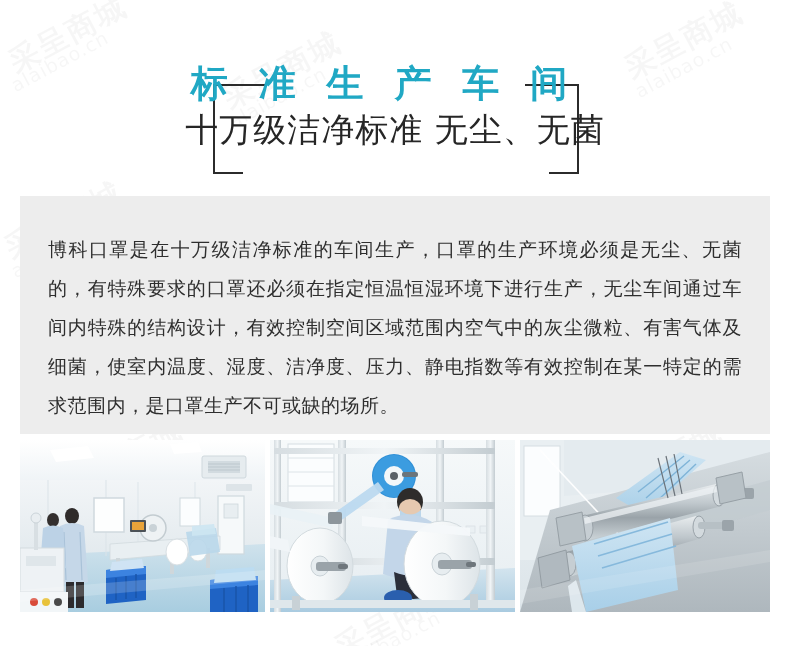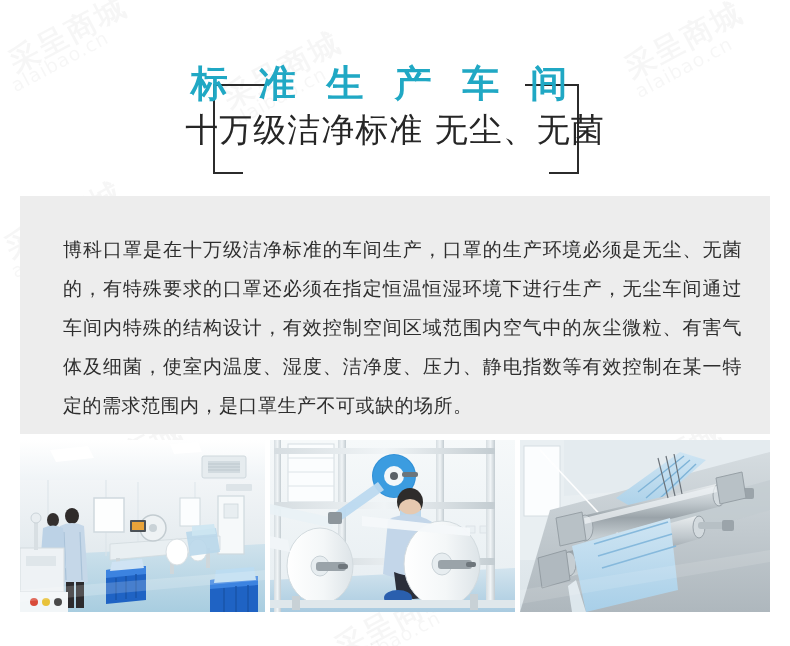--- a/index.html
+++ b/index.html
@@ -91,21 +91,21 @@
 
   
   .desc-panel {
     position: absolute;
     left: 20px;
     top: 196px;
     width: 750px;
     height: 238px;
     background: #ededed;
     box-sizing: border-box;
-    padding: 34px 28px 0 43px;
+    padding: 34px 28px 0 28px;
   }
   .desc-text {
     font-size: 19px;
     line-height: 39px;
     color: #2e2e2e;
     text-align: justify;
     letter-spacing: 0.5px;
     margin: 0;
   }
 

